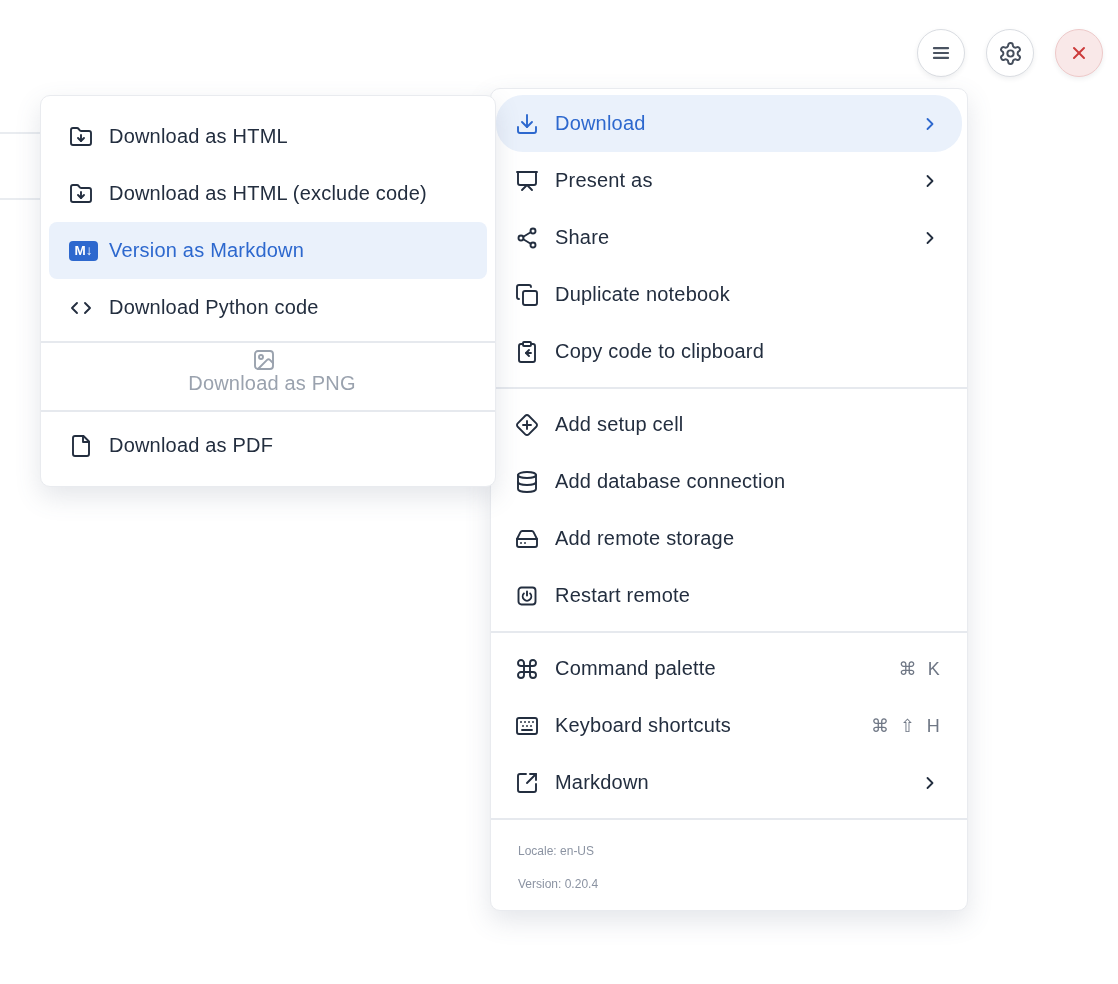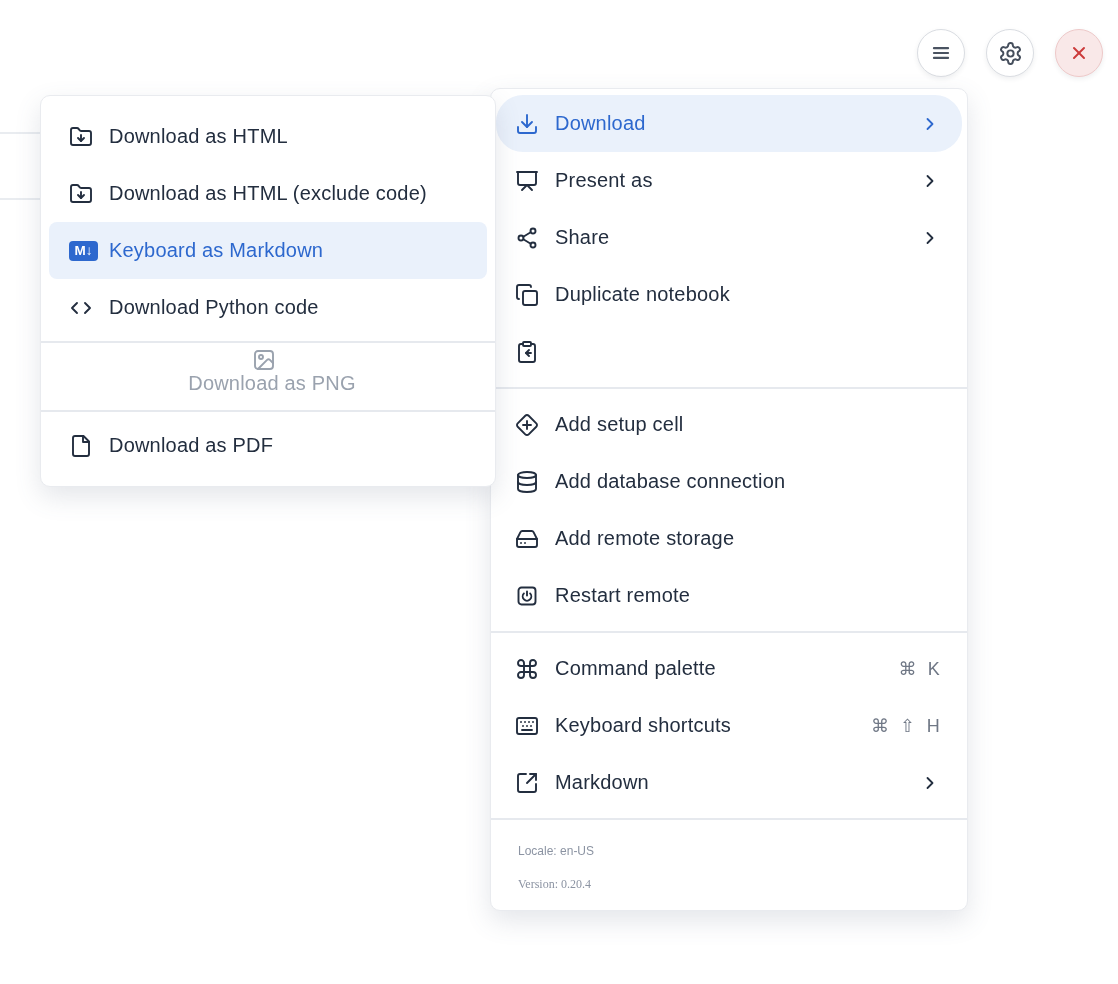--- a/index.html
+++ b/index.html
@@ -93,21 +93,21 @@
   }
 
   .sep { height: 2px; background: #e6e9ee; }
   .submenu .sep  { margin: 5px -8px; }
   .mainmenu .sep { margin: 7px -5px; }
 
   .menu-footer { padding: 12px 12px 13px 22px; }
   .menu-footer .footer-line {
     color: #8b93a2; font-size: 12px; line-height: 25px;
   }
-  .menu-footer .footer-line + .footer-line { margin-top: 8px; font-family: Liberation Serif, serif; }
+  .menu-footer .footer-line + .footer-line { margin-top: 8px; }
 </style>
 </head>
 <body>
 
 <div class="bg-line bg-line-1"></div>
 <div class="bg-line bg-line-2"></div>
 
 <div class="circle-btn btn-menu">
   <span>
     <svg width="26" height="26" viewBox="0 0 24 24" fill="none" stroke="#4a5361" stroke-width="2" stroke-linecap="round">
@@ -198,20 +198,21 @@
 
   <div class="mi">
     <span class="mi-icon">
       <svg viewBox="0 0 24 24" fill="none" stroke="currentColor" stroke-width="1.9" stroke-linecap="round" stroke-linejoin="round">
           <rect width="8" height="4" x="8" y="2" rx="1"></rect>
           <path d="M8 4H6a2 2 0 0 0-2 2v14a2 2 0 0 0 2 2h12a2 2 0 0 0 2-2V6a2 2 0 0 0-2-2h-2"></path>
           <path d="M16 13h-5"></path>
           <path d="m14 10-3 3 3 3"></path>
         </svg>
     </span>
+    <span class="mi-label">Copy code to clipboard</span>
   </div>
 
   <div class="sep"></div>
 
   <div class="mi">
     <span class="mi-icon">
       <svg viewBox="0 0 24 24" fill="none" stroke="currentColor" stroke-width="1.9" stroke-linecap="round" stroke-linejoin="round">
           <path d="M12 8v8"></path>
           <path d="M2.7 10.3a2.41 2.41 0 0 0 0 3.41l7.59 7.59a2.41 2.41 0 0 0 3.41 0l7.59-7.59a2.41 2.41 0 0 0 0-3.41L13.7 2.71a2.41 2.41 0 0 0-3.41 0z"></path>
           <path d="M8 12h8"></path>
@@ -327,21 +328,21 @@
           <path d="M12 10v6"></path>
           <path d="m15 13-3 3-3-3"></path>
           <path d="M20 20a2 2 0 0 0 2-2V8a2 2 0 0 0-2-2h-7.9a2 2 0 0 1-1.69-.9L9.6 3.9A2 2 0 0 0 7.93 3H4a2 2 0 0 0-2 2v13a2 2 0 0 0 2 2Z"></path>
         </svg>
     </span>
     <span class="mi-label">Download as HTML (exclude code)</span>
   </div>
 
   <div class="mi highlight">
     <span class="md-badge">M↓</span>
-    <span class="mi-label">Keyboard as Markdown</span>
+    <span class="mi-label">Version as Markdown</span>
   </div>
 
   <div class="mi">
     <span class="mi-icon">
       <svg viewBox="0 0 24 24" fill="none" stroke="currentColor" stroke-width="1.9" stroke-linecap="round" stroke-linejoin="round">
           <path d="m16 17 5-5-5-5"></path>
           <path d="m8 7-5 5 5 5"></path>
         </svg>
     </span>
     <span class="mi-label">Download Python code</span>

